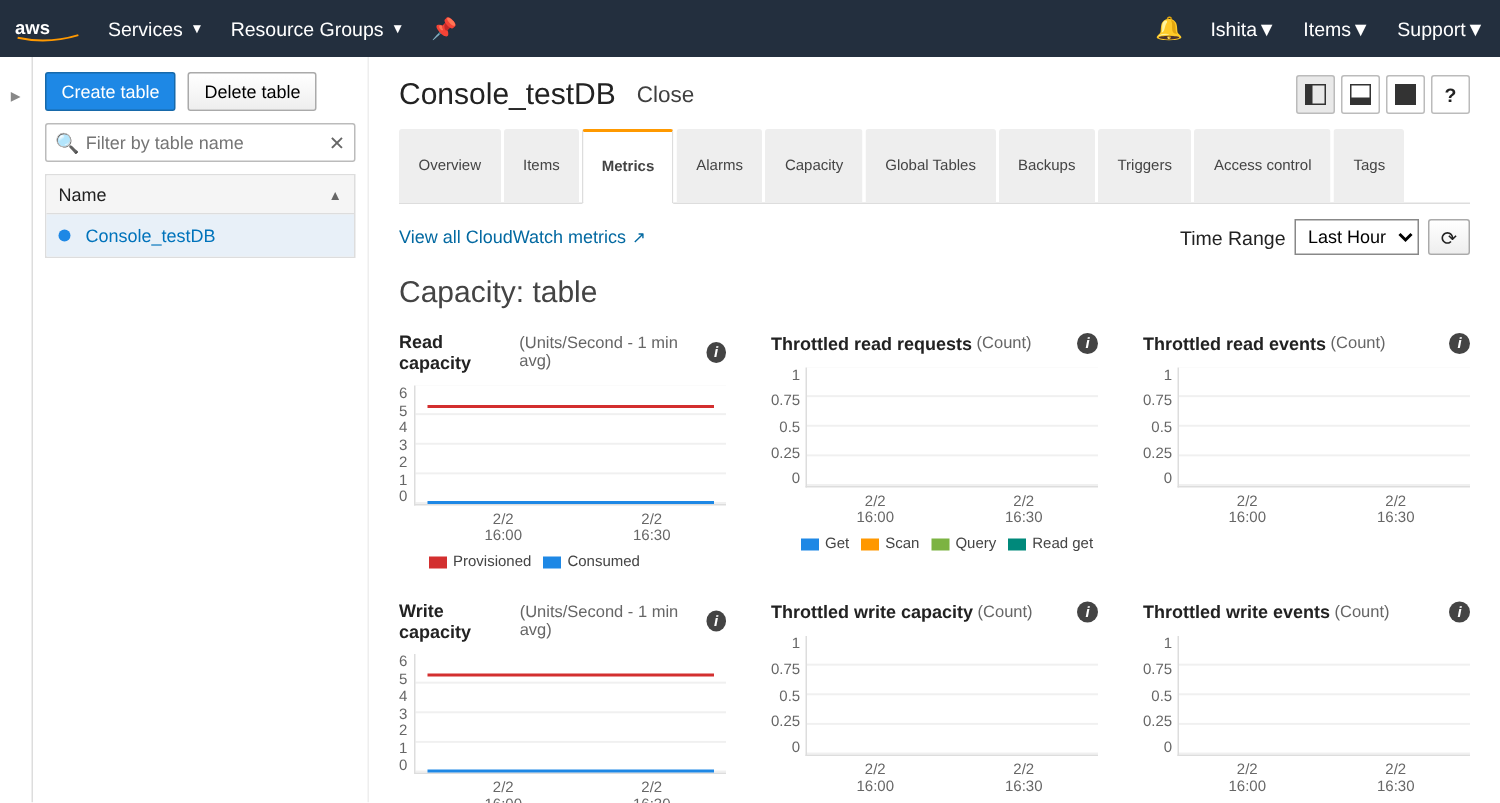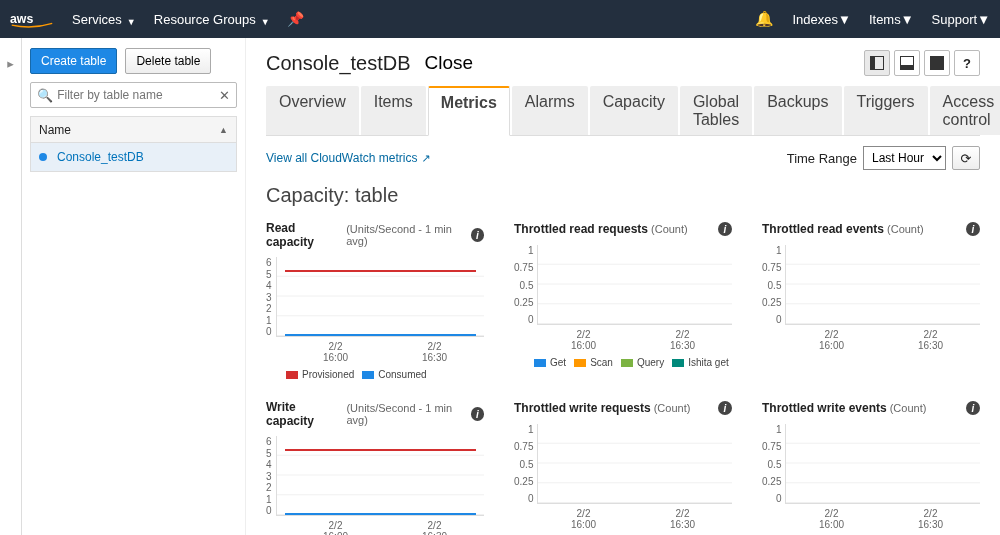--- a/index.html
+++ b/index.html
@@ -1,20 +1,20 @@
 <!DOCTYPE html>
 <html><head>
 <meta charset="utf-8">
 <style>
 *{box-sizing:border-box;margin:0;padding:0;font-family:"Amazon Ember","Helvetica Neue",Arial,sans-serif}
 body{background:#fff;font-size:13px;color:#222;width:1000px}
 .topnav{background:#232f3e;color:#fff;height:38px;display:flex;align-items:center;padding:0 10px}
 .topnav .logo{font-weight:bold;font-size:16px;margin-right:18px;display:flex;align-items:center}
 .topnav .logo svg{height:18px}
-.topnav .nav-item{margin-right:18px;font-size:13px;display:flex;align-items:flex-end;cursor:pointer}
+.topnav .nav-item{margin-right:18px;font-size:13px;display:flex;align-items:center;cursor:pointer}
 .topnav .nav-item .caret{margin-left:5px;font-size:9px}
 .topnav .pin{margin-left:0;cursor:pointer;font-size:14px}
 .topnav .spacer{flex:1}
 .topnav .right-item{margin-left:18px;font-size:13px;display:flex;align-items:center;cursor:pointer}
 .topnav .bell{font-size:15px}
 .main{display:flex;height:497px}
 .collapse-strip{width:22px;border-right:1px solid #ddd;display:flex;align-items:flex-start;justify-content:center;padding-top:18px;cursor:pointer;color:#888}
 .sidebar{width:224px;padding:10px 8px;border-right:1px solid #eee}
 .btn{display:inline-flex;align-items:center;justify-content:center;height:26px;padding:0 10px;border:1px solid #aaa;background:linear-gradient(#fff,#eee);font-size:12px;cursor:pointer;border-radius:2px}
 .btn.primary{background:#1e88e5;color:#fff;border:1px solid #1769aa;font-weight:normal}
@@ -24,27 +24,27 @@
 .search-box .mag{color:#666;margin-right:4px;font-size:13px}
 .search-box .clear{color:#666;font-size:13px;cursor:pointer}
 .table-list{border:1px solid #ddd}
 .table-header{background:#f5f5f5;display:flex;align-items:center;height:26px;padding:0 8px;font-size:12px;border-bottom:1px solid #ddd}
 .table-header .sort{margin-left:auto;font-size:9px;color:#666}
 .table-row{display:flex;align-items:center;height:28px;padding:0 8px;background:#e8f0f8;font-size:12px;color:#0073bb}
 .table-row .dot{width:8px;height:8px;border-radius:50%;background:#1e88e5;margin-right:10px}
 .content{flex:1;padding:12px 20px;overflow:auto}
 .header-row{display:flex;align-items:center;margin-bottom:10px}
 .header-row h1{font-size:20px;font-weight:normal;margin-right:14px}
-.header-row .close-link{color:#000000;font-size:19px;cursor:pointer}
+.header-row .close-link{color:#404040;font-size:15px;cursor:pointer}
 .header-row .view-btns{margin-left:auto;display:flex;gap:4px}
 .view-btn{width:26px;height:26px;border:1px solid #bbb;background:#fff;display:flex;align-items:center;justify-content:center;cursor:pointer;border-radius:2px}
 .view-btn.active{background:#e9e9e9}
 .view-btn .shape{width:14px;height:14px;display:flex}
 .tabs{display:flex;border-bottom:1px solid #ddd;margin-bottom:10px}
-.tab{padding:6px 12px;font-size:16px;color:#444;cursor:pointer;border:1px solid transparent;border-bottom:none;background:#eee;margin-right:2px;border-radius:2px 2px 0 0}
+.tab{padding:18px 12px;font-size:10px;color:#444;cursor:pointer;border:1px solid transparent;border-bottom:none;background:#eee;margin-right:2px;border-radius:2px 2px 0 0}
 .tab.active{background:#fff;border:1px solid #ddd;border-bottom:1px solid #fff;border-top:2px solid #ff9900;font-weight:bold;margin-bottom:-1px}
 .link{color:#0369a1;text-decoration:none;font-size:12px;cursor:pointer}
 .metrics-top{display:flex;align-items:center;margin-bottom:14px}
 .metrics-top .external{margin-left:4px;font-size:11px}
 .metrics-top .right-controls{margin-left:auto;display:flex;align-items:center;gap:6px}
 .select{height:24px;border:1px solid #888;font-size:12px;padding:0 4px;background:#fff}
 .refresh-btn{width:28px;height:24px;border:1px solid #aaa;background:linear-gradient(#fff,#eee);display:flex;align-items:center;justify-content:center;cursor:pointer;border-radius:2px}
 .section-title{font-size:20px;font-weight:normal;margin:8px 0 14px 0;color:#444}
 .charts-grid{display:grid;grid-template-columns:repeat(3,1fr);gap:20px 30px}
 .chart{font-size:11px}
@@ -79,21 +79,21 @@
       <span class="caret">▼</span>
     </div>
   <div class="nav-item">
       <span>Resource Groups</span>
       <span class="caret">▼</span>
     </div>
   <div class="pin">📌</div>
   <div class="spacer"></div>
   <div class="right-item bell">🔔</div>
   <div class="right-item">
-      <span>Indexes</span>
+      <span>Ishita</span>
       <span class="caret">▼</span>
     </div>
   <div class="right-item">
       <span>Items</span>
       <span class="caret">▼</span>
     </div>
   <div class="right-item">
       <span>Support</span>
       <span class="caret">▼</span>
     </div>
@@ -240,21 +240,21 @@
             <div class="item">
               <span class="swatch" style="background:#ff9800"></span>
               <span>Scan</span>
             </div>
             <div class="item">
               <span class="swatch" style="background:#7cb342"></span>
               <span>Query</span>
             </div>
             <div class="item">
               <span class="swatch" style="background:#00897b"></span>
-              <span>Ishita get</span>
+              <span>Read get</span>
             </div>
           </div>
         </div>
         <div class="chart">
           <div class="chart-heading">
             <span class="title">Throttled read events</span> 
             <span class="subtitle">(Count)</span>
             <span class="info">i</span>
           </div>
           <div class="chart-body">
@@ -294,21 +294,21 @@
               <div class="line" style="background: rgb(30, 136, 229); top: 98%;"></div>
             </div>
           </div>
           <div class="x-axis">
             <div class="tick">2/2<br>16:00</div>
             <div class="tick">2/2<br>16:30</div>
           </div>
         </div>
         <div class="chart">
           <div class="chart-heading">
-            <span class="title">Throttled write requests</span> 
+            <span class="title">Throttled write capacity</span> 
             <span class="subtitle">(Count)</span>
             <span class="info">i</span>
           </div>
           <div class="chart-body">
             <div class="y-axis">
               <div>1</div>
               <div>0.75</div>
               <div>0.5</div>
               <div>0.25</div>
               <div>0</div>

